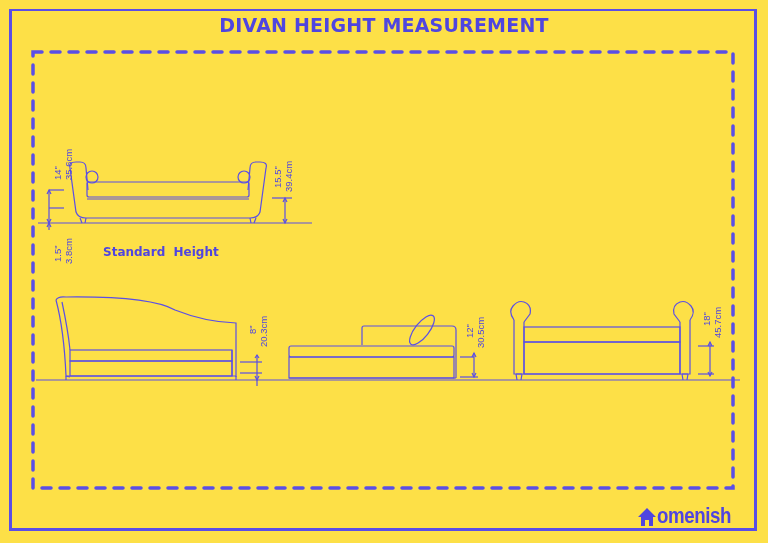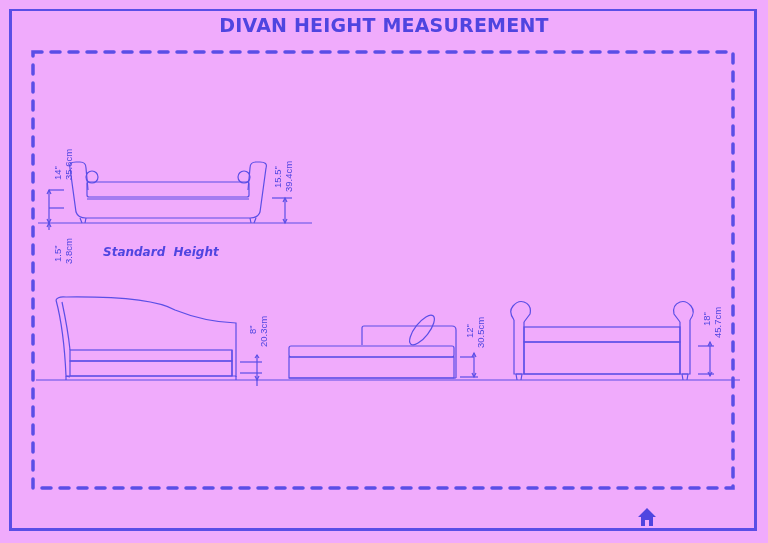--- a/index.html
+++ b/index.html
@@ -1,20 +1,20 @@
 <!DOCTYPE html>
 <html><head>
 <meta charset="utf-8">
 <style>
   html, body { margin: 0; padding: 0; background: #ffffff; }
-  .canvas { position: relative; width: 768px; height: 543px; background: #f0abfc; overflow: hidden; font-family: "DejaVu Sans", "Liberation Sans", sans-serif; }
+  .canvas { position: relative; width: 768px; height: 543px; background: #fde047; overflow: hidden; font-family: "DejaVu Sans", "Liberation Sans", sans-serif; }
   .outer-frame { position: absolute; left: 9px; top: 9px; width: 748px; height: 522px; border-top: 2px solid #5a4ee6; border-left: 3px solid #5a4ee6; border-right: 3px solid #5a4ee6; border-bottom: 3px solid #5a4ee6; box-sizing: border-box; }
   .title { position: absolute; left: 0; top: 14px; width: 768px; text-align: center; font-weight: bold; font-size: 19px; color: #4f45e0; letter-spacing: 0.2px; }
   svg.drawing { position: absolute; left: 0; top: 0; }
-  .label { position: absolute; font-weight: bold; font-size: 12px; color: #4f45e0; white-space: nowrap; font-style: italic; }
+  .label { position: absolute; font-weight: bold; font-size: 12px; color: #4f45e0; white-space: nowrap; }
   .dim { position: absolute; font-size: 9.5px; color: #4f45e0; transform: rotate(-90deg); transform-origin: left top; white-space: nowrap; line-height: 11px; font-family: "Liberation Sans", sans-serif; }
   .logo { position: absolute; left: 637px; top: 503px; display: flex; align-items: center; }
   .logo-text { font-family: "Liberation Sans", sans-serif; font-weight: bold; font-size: 22px; color: #4f45e0; letter-spacing: -0.5px; transform: scaleX(0.85); transform-origin: left center; }
 </style>
 </head>
 <body>
 
 <div class="canvas">
   <div class="outer-frame"></div>
 
@@ -132,13 +132,17 @@
   <div class="label" style="left:103px; top:245px; white-space:pre;">Standard  Height</div>
 
   <div class="dim" style="left:247px; top:334px;">8"</div>
   <div class="dim" style="left:258px; top:347px;">20.3cm</div>
   <div class="dim" style="left:464px; top:338px;">12"</div>
   <div class="dim" style="left:475px; top:348px;">30.5cm</div>
   <div class="dim" style="left:701px; top:326px;">18"</div>
   <div class="dim" style="left:712px; top:338px;">45.7cm</div>
 
 
+  <div class="logo">
+    <span style="display:inline-block; width:20px;"></span>
+    <span class="logo-text">omenish</span>
+  </div>
 </div>
 
 </body></html>

